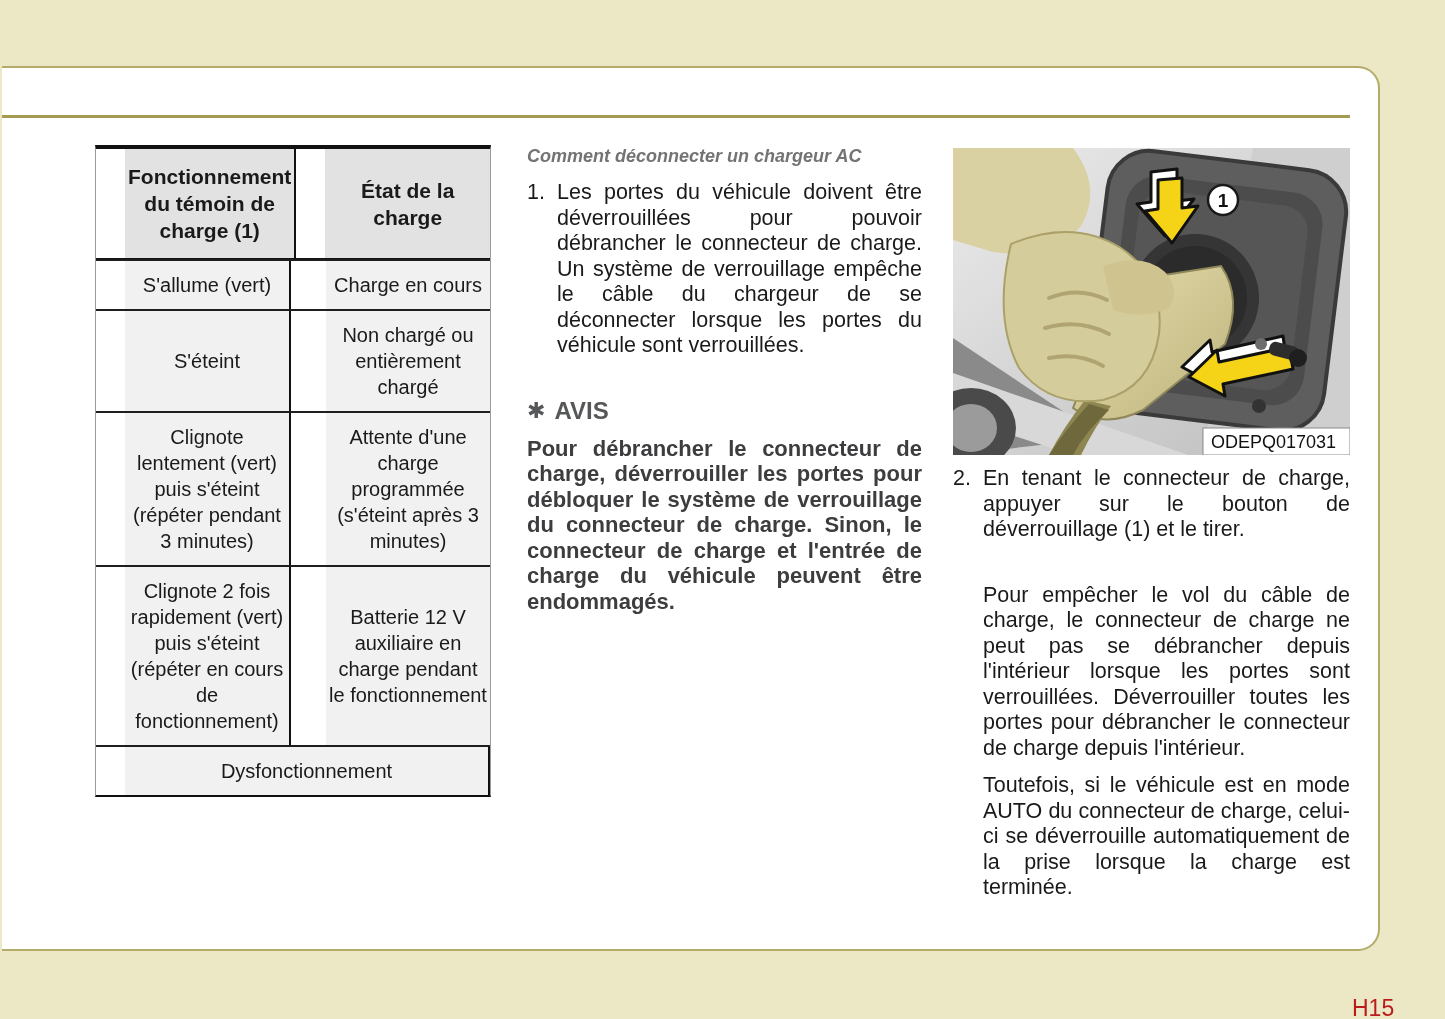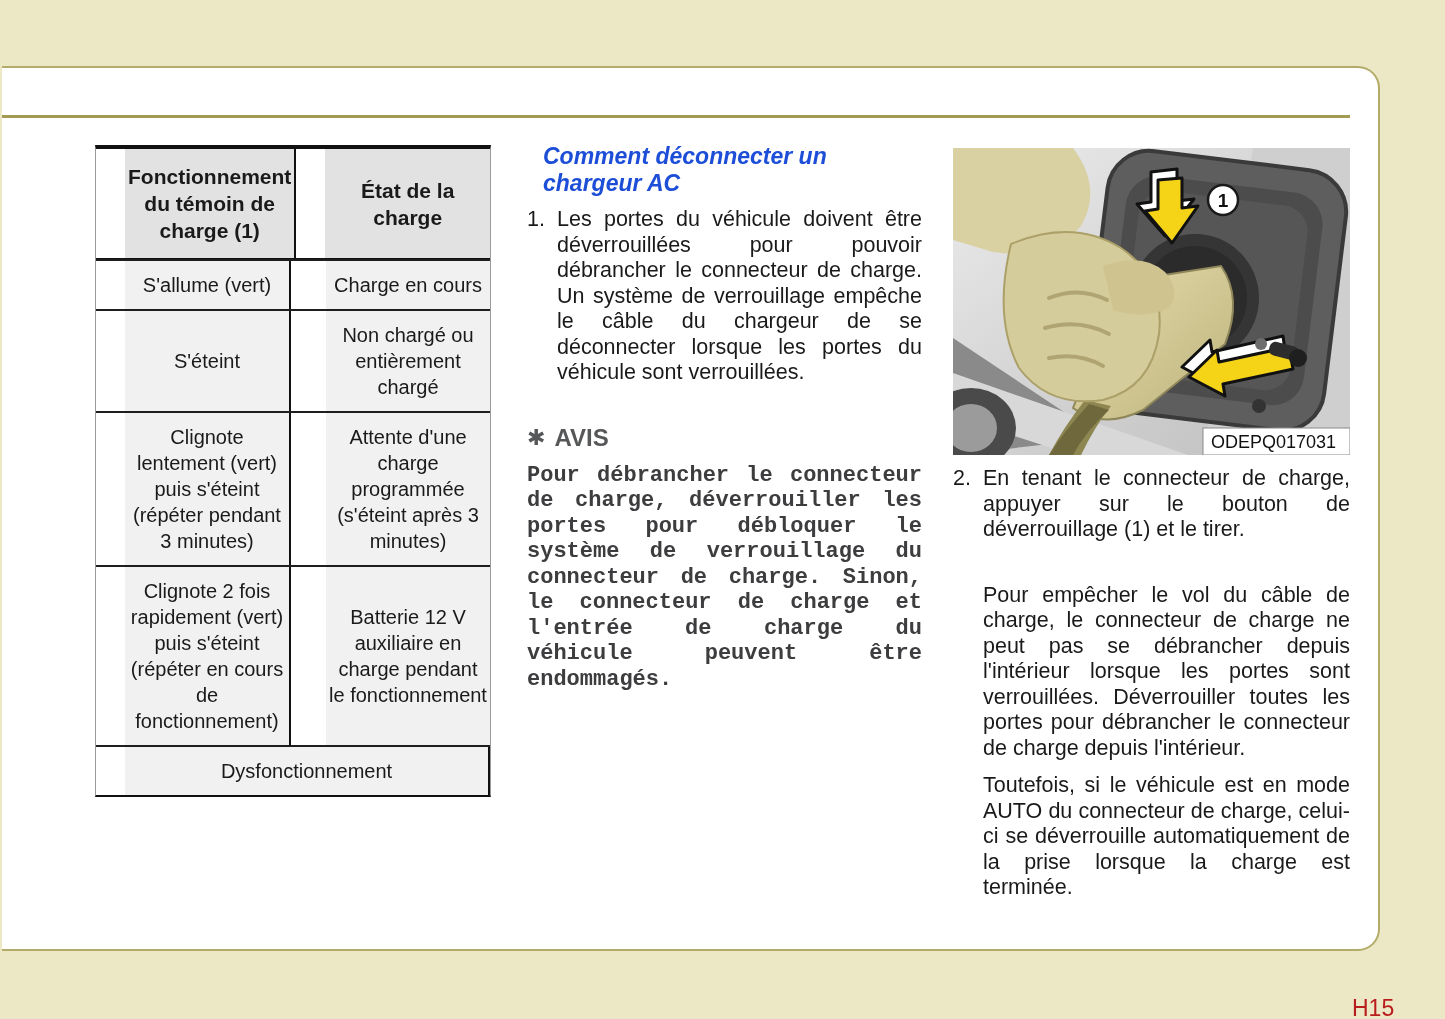--- a/index.html
+++ b/index.html
@@ -46,35 +46,35 @@
     margin-left:29px;
   }
   .td:first-child{border-right:2px solid #111;}
   .th{
     background:#e2e2e2;font-weight:bold;
     font-size:21px;line-height:27px;padding:14px 3px;
   }
   
   .mid-col{position:absolute;left:527px;top:143px;width:395px;}
   .sec-heading{
-    font-size:23px;font-weight:bold;font-style:italic;
-    color:#1d4ed8;line-height:27px;width:345px;margin:0 0 10px 16px;
+    font-size:18px;font-weight:bold;font-style:italic;
+    color:#737373;line-height:27px;width:345px;margin:0 0 10px 0;
   }
   .step{display:flex;font-size:21.5px;line-height:25.5px;}
   .step .num{width:30px;flex:none;}
   .step .stext{flex:1;text-align:justify;}
   .notice-head{
     margin-top:38px;
     font-size:24px;font-weight:bold;color:#565759;
     display:flex;align-items:center;gap:9px;
   }
   .notice-head .sym{font-family:"DejaVu Sans", sans-serif;font-size:22px;}
   .notice-body{
     margin-top:11px;
-    font-family:Liberation Mono, monospace;
+    font-family:Liberation Sans, sans-serif;
     font-weight:bold;color:#3d3d3f;
     font-size:22px;line-height:25.5px;
     text-align:justify;
   }
   
   .right-col{position:absolute;left:953px;top:148px;width:397px;}
   .figure{width:397px;height:307px;display:block;}
   .step2{margin-top:11px;}
   .para{
     margin:40px 0 0 30px;

